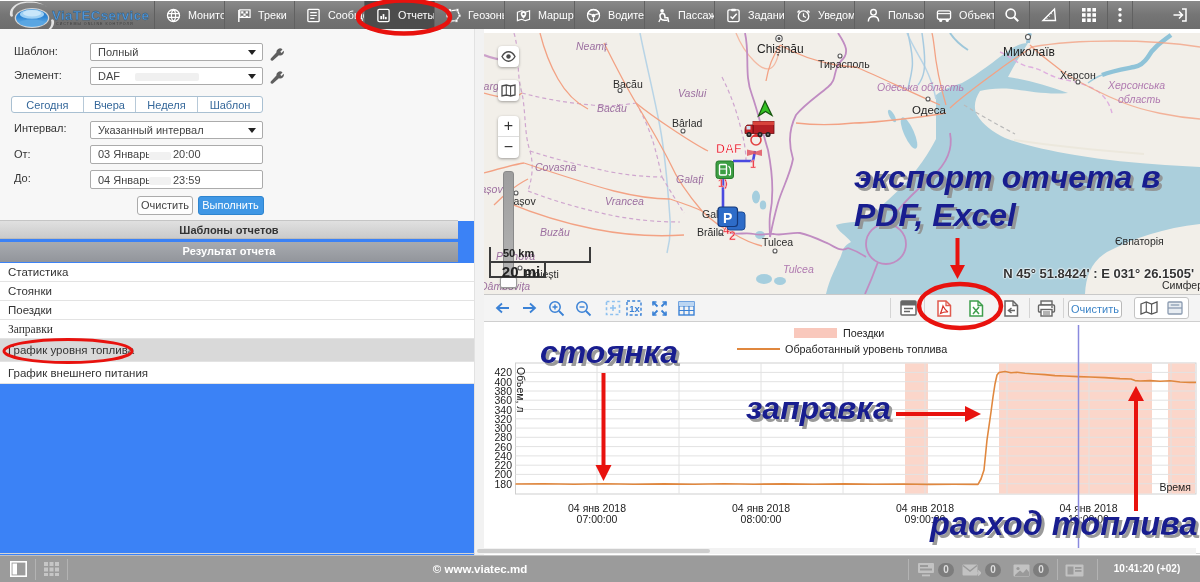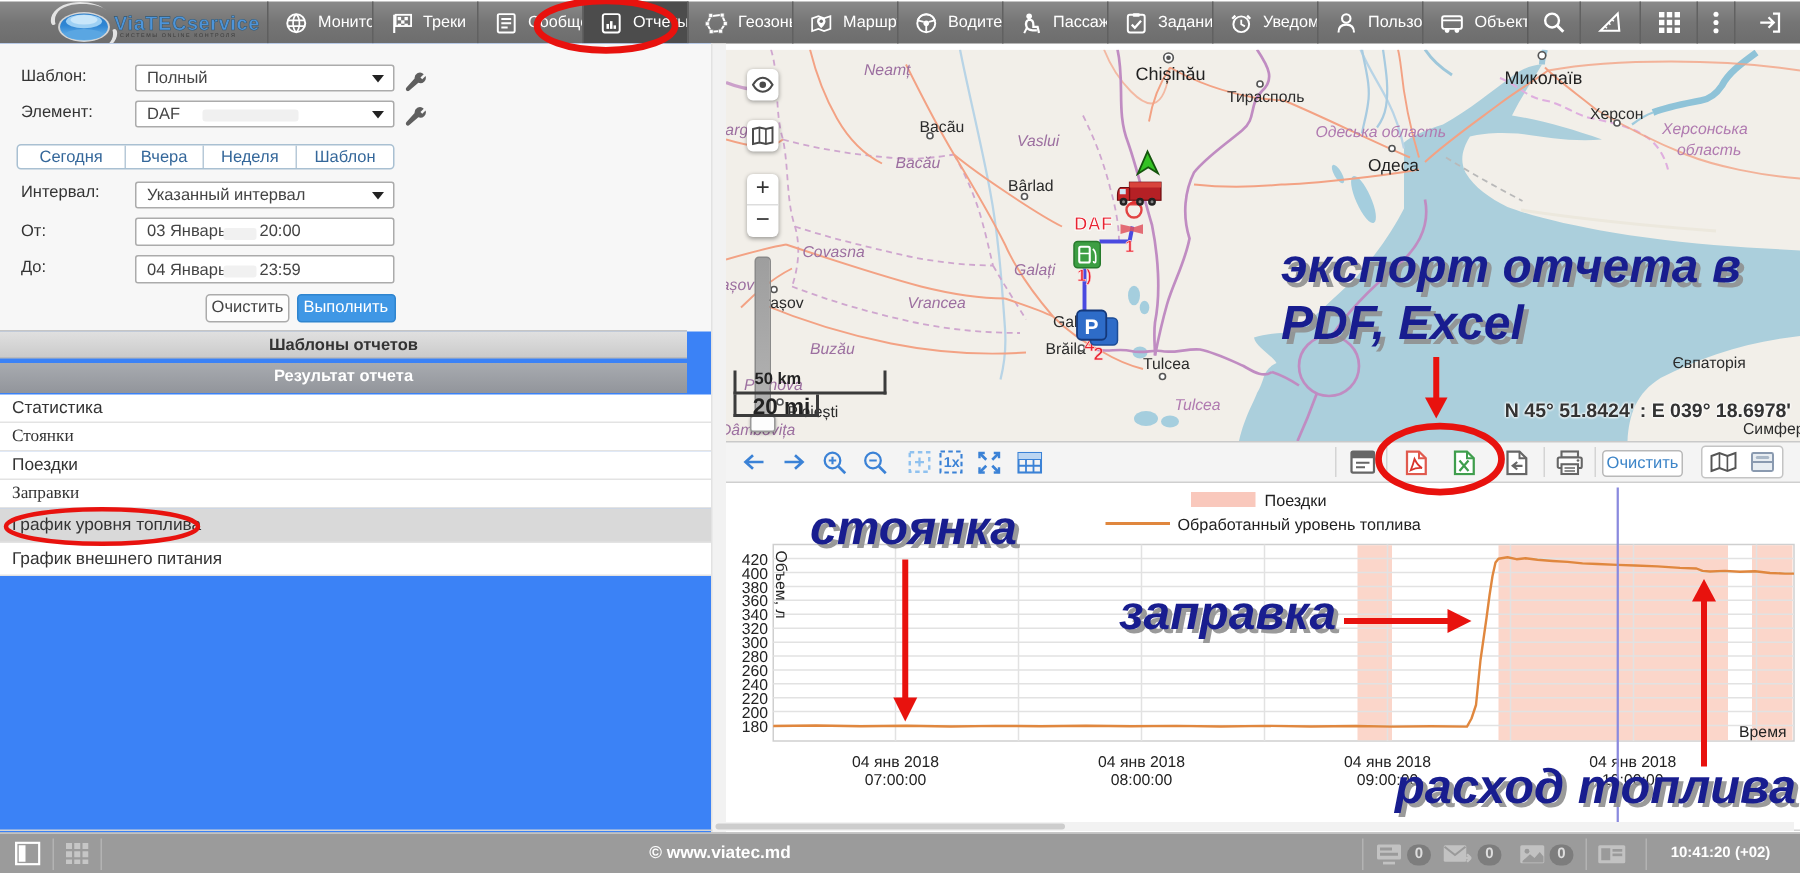--- a/index.html
+++ b/index.html
@@ -1,21 +1,21 @@
 <!DOCTYPE html>
 <html><head>
 <meta charset="utf-8">
 <style>
 html,body{margin:0;padding:0;}
 body{width:1200px;height:582px;overflow:hidden;font-family:"Liberation Sans",sans-serif;background:#fff;}
 #root{position:relative;width:1200px;height:582px;overflow:hidden;}
 .abs{position:absolute;}
 
 #topbar{position:absolute;left:0;top:1px;width:1200px;height:28px;background:linear-gradient(180deg,#8a8a8a 0%,#757575 50%,#6d6d6d 100%);display:flex;align-items:stretch;}
-#topbar .logo{width:154px;position:relative;border-right:1px solid #5f5f5f;padding-left:24px;}
+#topbar .logo{width:154px;position:relative;border-right:1px solid #5f5f5f;}
 .mitem{width:58px;border-right:1px solid #616161;display:flex;align-items:center;padding-left:11px;overflow:hidden;white-space:nowrap;color:#fff;font-size:10.8px;box-sizing:content-box;}
 .mitem svg{flex:0 0 auto;margin-right:7px;}
 .mitem.sel{background:#4c4c4c;}
 .sq{width:34px;border-right:1px solid #616161;display:flex;align-items:center;justify-content:center;}
 
 #lpanel{position:absolute;left:0;top:29px;width:474px;height:526px;background:#3b82f6;}
 #lpanel .formarea{position:absolute;left:0;top:0;width:474px;height:192px;background:#f7f7f7;}
 .flabel{position:absolute;font-size:11px;color:#333;}
 .inp{position:absolute;background:#fff;border:1px solid #ababab;border-radius:2px;font-size:11px;color:#444;display:flex;align-items:center;padding-left:7px;box-sizing:border-box;}
 .inp .arr{position:absolute;right:6px;top:50%;margin-top:-2px;width:0;height:0;border-left:4px solid transparent;border-right:4px solid transparent;border-top:5px solid #222;}
@@ -186,21 +186,21 @@
     <div class="inp" style="left:90px;top:91.5px;width:173px;height:18px;">Указанный интервал<span class="arr"></span></div>
     <div class="flabel" style="left:14px;top:119px;">От:</div>
     <div class="inp" style="left:90px;top:115.5px;width:173px;height:19px;">03 Январь<span style="position:absolute;left:58px;width:22px;height:8px;top:6px;background:#f1f1f1;border-radius:2px;"></span><span style="position:absolute;left:82px;">20:00</span></div>
     <div class="flabel" style="left:14px;top:143px;">До:</div>
     <div class="inp" style="left:90px;top:141px;width:173px;height:19px;">04 Январь<span style="position:absolute;left:58px;width:22px;height:8px;top:6px;background:#f1f1f1;border-radius:2px;"></span><span style="position:absolute;left:82px;">23:59</span></div>
     <div class="abs" style="left:137px;top:166.5px;width:56px;height:19px;background:#fdfdfd;border:1px solid #ababab;border-radius:3px;display:flex;align-items:center;justify-content:center;font-size:11px;color:#444;box-sizing:border-box;">Очистить</div>
     <div class="abs" style="left:197.5px;top:166.5px;width:66px;height:19px;background:#3f97e5;border:1px solid #2f85cf;border-radius:3px;display:flex;align-items:center;justify-content:center;font-size:11px;color:#fff;box-sizing:border-box;">Выполнить</div>
     <div class="hdr1" style="top:191px;height:19px;line-height:19px;background:linear-gradient(180deg,#e0e0e0,#cbcbcb);border-top:1px solid #c5c5c5;border-bottom:1px solid #bbb;color:#333;box-sizing:border-box;">Шаблоны отчетов</div>
     <div class="hdr1" style="top:213px;height:19.5px;line-height:19.5px;background:linear-gradient(180deg,#a8abb0,#92959b);color:#fff;">Результат отчета</div>
     <div class="lrow" style="top:233.5px;height:19.5px;">Статистика</div>
-    <div class="lrow" style="top:253px;height:19px;font-family:Liberation Serif, serif;">Стоянки</div>
+    <div class="lrow" style="top:253px;height:19px;">Стоянки</div>
     <div class="lrow" style="top:272px;height:19px;">Поездки</div>
     <div class="lrow" style="top:291px;height:19px;font-family:Liberation Serif, serif;">Заправки</div>
     <div class="lrow" style="top:310px;height:23px;background:#d9d9d9;">График уровня топлива</div>
     <div class="lrow" style="top:333px;height:22px;">График внешнего питания</div>
   </div>
   <div id="lscroll" class="abs" style="left:474px;top:29px;width:10px;height:526px;background:#f2f2f2;border-left:1px solid #e2e2e2;box-sizing:border-box;"></div>
   <div id="mapwrap" class="abs" style="left:484px;top:33px;width:716px;height:261px;overflow:hidden;">
     <svg width="716" height="261" viewBox="0 0 716 261" style="position:absolute;left:0;top:0;">
       <rect x="0" y="0" width="716" height="261" fill="#f2efe9"></rect>
 
@@ -376,21 +376,21 @@
         </svg>
       </div>
     <div class="abs" style="left:14px;top:83px;width:21px;height:42px;background:#fff;border-radius:4px;box-shadow:0 1px 3px rgba(0,0,0,0.35);">
       <div style="position:absolute;left:0;top:0;width:21px;height:21px;font-size:16px;color:#333;text-align:center;line-height:20px;border-bottom:1px solid #ddd;box-sizing:border-box;">+</div>
       <div style="position:absolute;left:0;top:21px;width:21px;height:21px;font-size:16px;color:#333;text-align:center;line-height:19px;">−</div>
     </div>
     <div class="abs" style="left:19px;top:138px;width:9px;height:114px;background:linear-gradient(180deg,#9e9e9e,#b5b5b5);border-radius:3px;border:1px solid #8a8a8a;"></div>
     <div class="abs" style="left:16px;top:244px;width:15px;height:9px;background:#fdfdfd;border:1px solid #999;border-radius:2px;box-shadow:0 1px 2px rgba(0,0,0,0.3);"></div>
     <div class="abs" style="left:5px;top:214px;width:102px;height:16px;border:2px solid #3b3b3b;border-top:none;box-sizing:border-box;font-size:11px;font-weight:bold;color:#222;padding-left:12px;">50 km</div>
     <div class="abs" style="left:5px;top:230px;width:57px;height:15px;border:2px solid #3b3b3b;border-top:none;box-sizing:border-box;font-size:15px;font-weight:bold;color:#222;padding-left:7px;text-align:center;">20 mi</div>
-    <div class="abs" style="right:6px;top:233px;font-size:13px;font-weight:bold;color:#333;text-shadow:0 0 2px #fff,0 0 2px #fff,0 0 2px #fff;">N 45° 51.8424' : E 039° 18.6978'</div>
+    <div class="abs" style="right:6px;top:233px;font-size:13px;font-weight:bold;color:#333;text-shadow:0 0 2px #fff,0 0 2px #fff,0 0 2px #fff;">N 45° 51.8424' : E 031° 26.1505'</div>
   </div>
   <div id="ctoolbar">
     <div class="tbtn" style="left:9px;width:18px;">
         <svg width="15" height="12" viewBox="0 0 15 12">
           <path d="M14 6 H3 M7 1.5 L2 6 L7 10.5" fill="none" stroke="#3b82d6" stroke-width="1.8"></path>
         </svg>
       </div>
     <div class="tbtn" style="left:36px;width:18px;">
         <svg width="15" height="12" viewBox="0 0 15 12">
           <path d="M1 6 H12 M8 1.5 L13 6 L8 10.5" fill="none" stroke="#3b82d6" stroke-width="1.8"></path>

